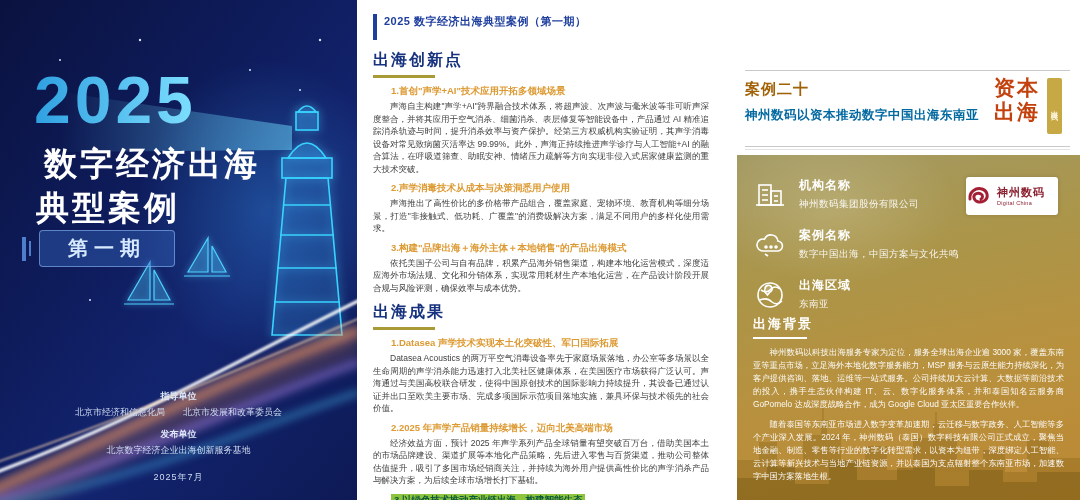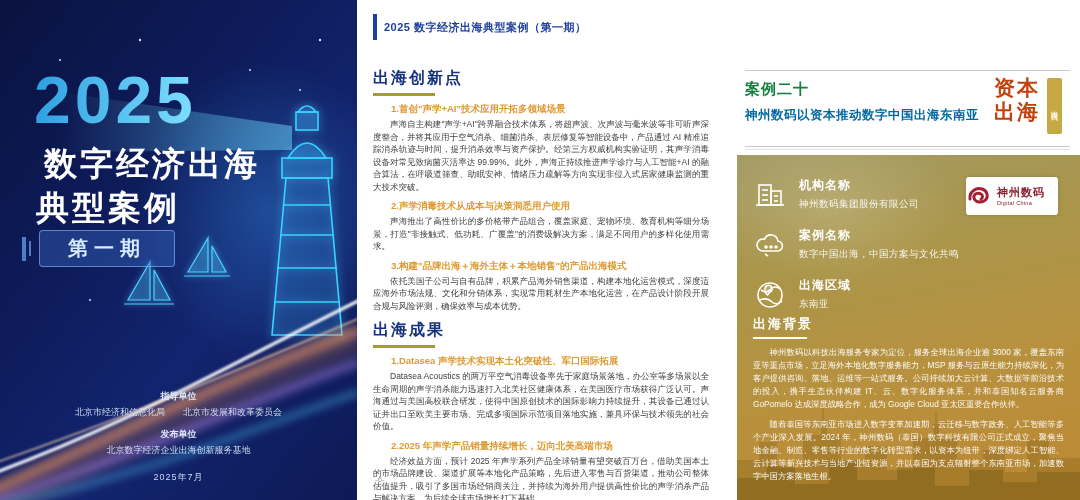--- a/index.html
+++ b/index.html
@@ -26,35 +26,35 @@
   .issue-badge { padding:4px 28px; background:rgba(58,110,200,.38); border:1px solid rgba(150,195,255,.55);
            border-radius:4px; color:#d6e9ff; font-size:20px; font-weight:700; letter-spacing:6px; }
   .cover-footer { position:absolute; left:0; bottom:14px; width:100%; text-align:center;
            color:#cfdcf2; font-size:9px; line-height:1.75; }
   .cover-footer .lbl { font-weight:700; color:#dde8fa; }
   .cover-footer .date { margin-top:12px; letter-spacing:1px; }
 
   
   .mid { position:absolute; left:357px; top:0; width:378px; height:500px; background:#ffffff;
          padding:14px 26px 0 16px; }
-  .mid-header { display:flex; align-items:center; margin-bottom:28px; }
+  .mid-header { display:flex; margin-bottom:10px; }
   .mid-header .bar { width:4px; height:26px; background:#1e3f9e; margin-right:7px; }
   .mid-header .txt { font-size:11px; font-weight:700; color:#1e3f9e; letter-spacing:.5px; }
   .sec-title { font-size:16px; font-weight:800; color:#17327f; letter-spacing:2px; margin-top:8px; }
   .sec-title .ul { display:block; width:62px; height:3px; background:#a89a35; margin-top:4px; }
   .item-h { font-size:9.5px; font-weight:700; color:#dd9a33; margin:7px 0 2px 18px; }
   .item-h.green { display:inline-block; margin-left:18px; background:#8fc43f; color:#0b5a3c; padding:0 3px; }
   .item-p { font-size:8.5px; color:#3f3f3f; line-height:12.5px; text-align:justify; text-indent:2em; }
   .page-no { position:absolute; left:18px; bottom:16px; font-size:8px; color:#9a9a9a; }
 
   
   .right { position:absolute; left:735px; top:0; width:345px; height:500px; background:#ffffff; }
   .r-rule-top { position:absolute; left:10px; top:70px; width:325px; height:1px; background:#c9c9c9; }
   .r-head { position:absolute; left:10px; top:80px; width:325px; }
-  .case-no { font-size:15px; font-weight:800; color:#15803d; letter-spacing:1px; }
+  .case-no { font-size:15px; font-weight:800; color:#a16207; letter-spacing:1px; }
   .case-title { font-size:12.5px; font-weight:700; color:#0369a1; margin-top:8px; letter-spacing:.5px; }
   .mode { position:absolute; right:30px; top:-4px; text-align:right;
           font-size:21px; font-weight:800; color:#c2410c; line-height:1.15; letter-spacing:2px; }
   .mode-tag { position:absolute; right:8px; top:-2px; width:15px; height:56px; background:#c6a944;
           border-radius:2px; color:#fdf6df; font-size:7.5px; writing-mode:vertical-rl;
           text-align:center; line-height:15px; letter-spacing:1px; }
   .r-rule-bot1 { position:absolute; left:10px; top:146px; width:325px; height:1px; background:#c9c9c9; }
   .r-rule-bot2 { position:absolute; left:10px; top:149px; width:325px; height:1px; background:#e3e3e3; }
 
   .gold { position:absolute; left:2px; top:155px; width:343px; height:345px; overflow:hidden;

